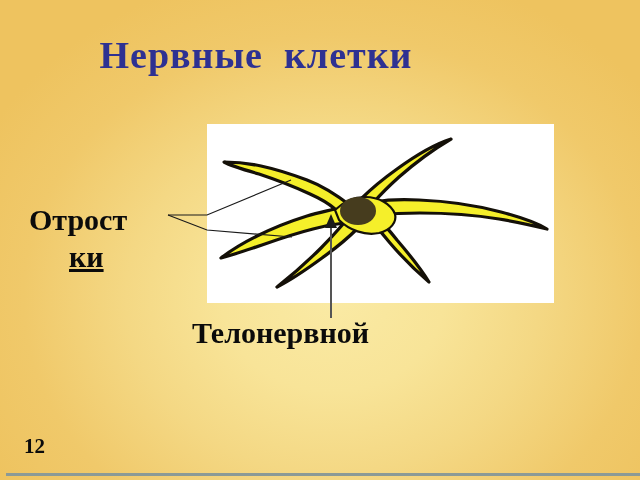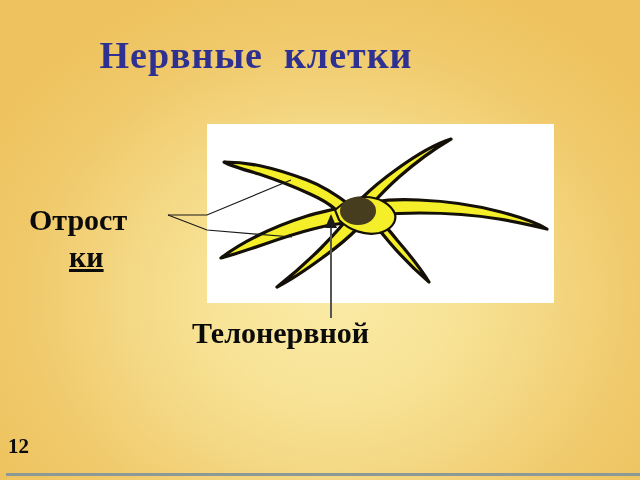--- a/index.html
+++ b/index.html
@@ -104,21 +104,21 @@
     left: 0;
     top: 0;
     width: 640px;
     height: 480px;
     pointer-events: none;
   }
 
   
   #slide-number {
     position: absolute;
-    left: 8px;
+    left: 24px;
     top: 434px;
     color: #0b0b0b;
     font-size: 21px;
     font-weight: bold;
   }
 
   
   #bottom-rule {
     position: absolute;
     left: 6px;

